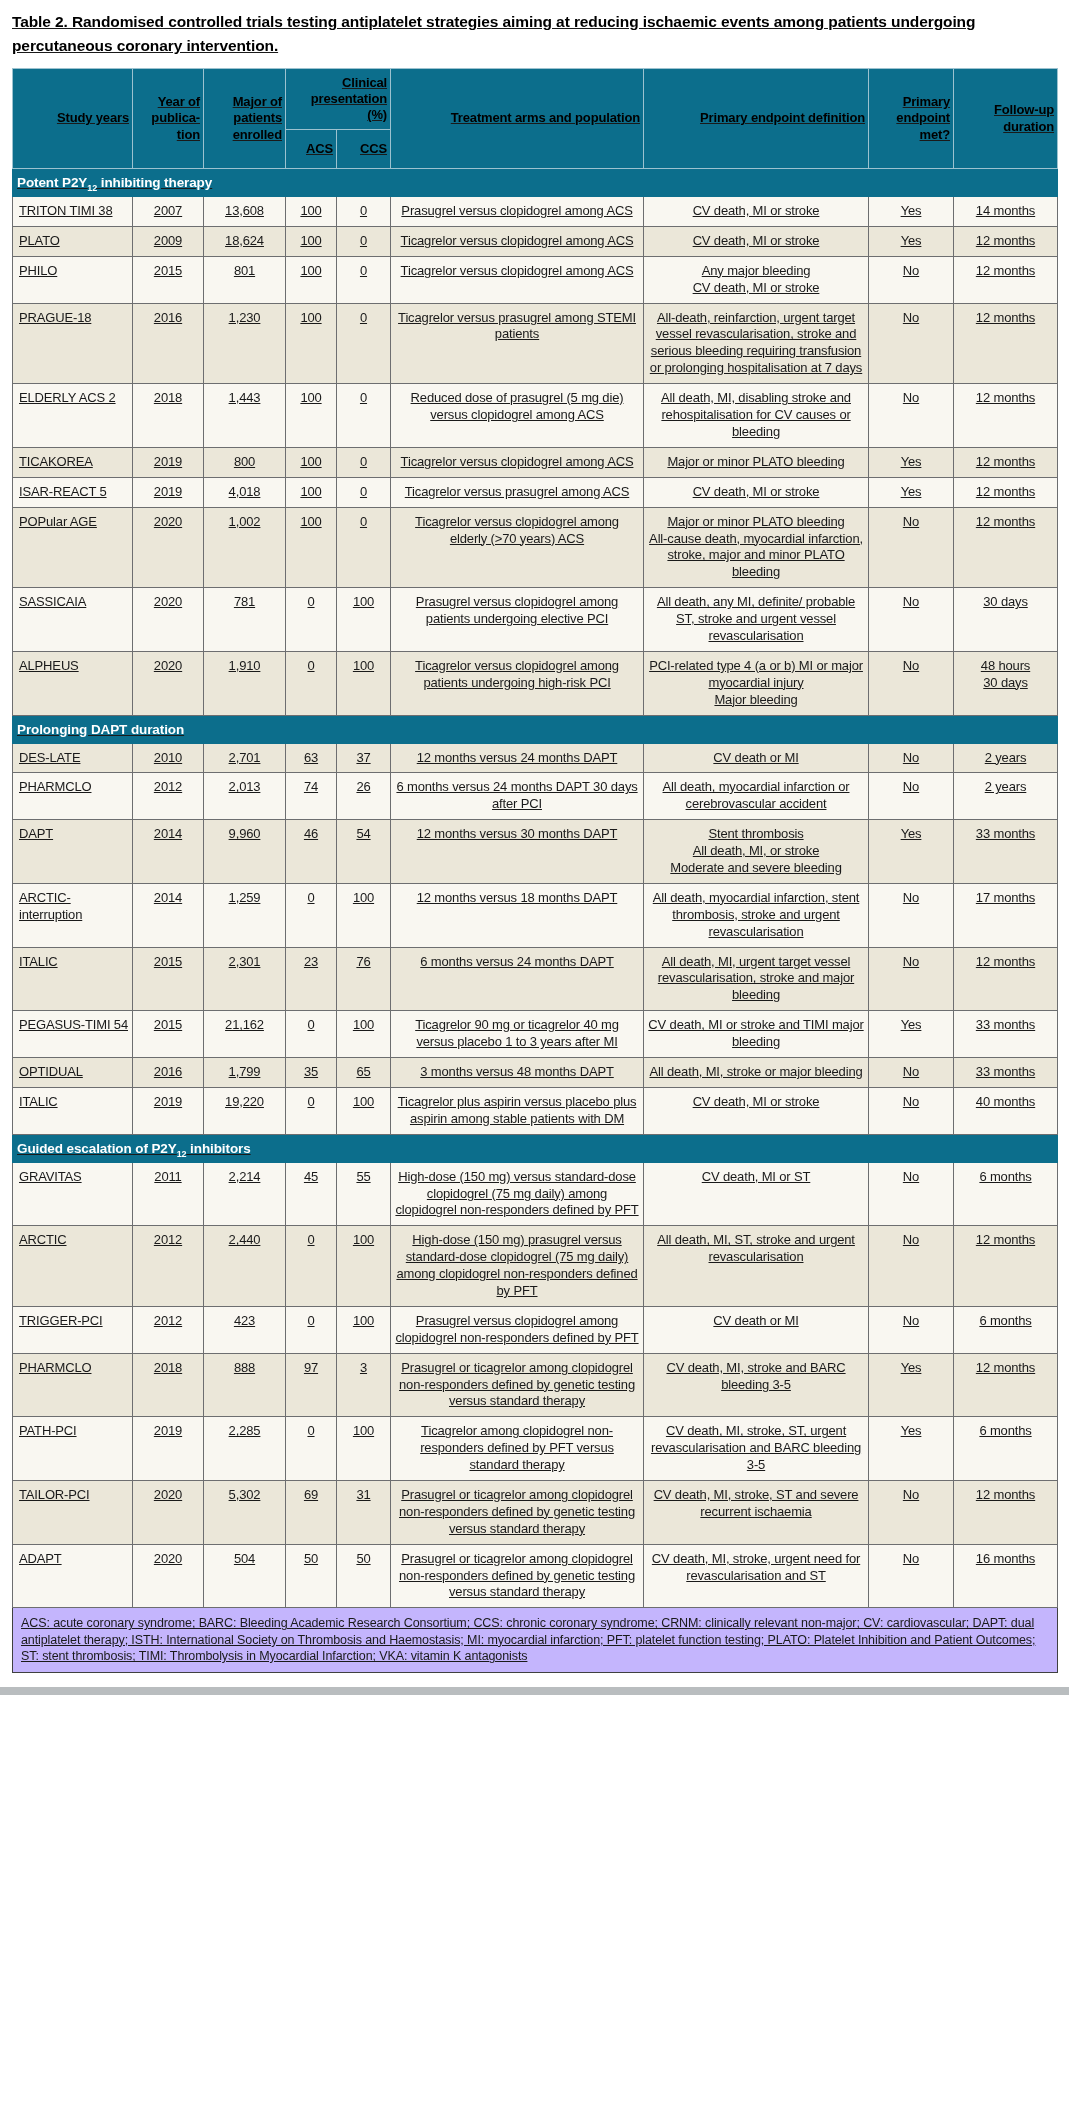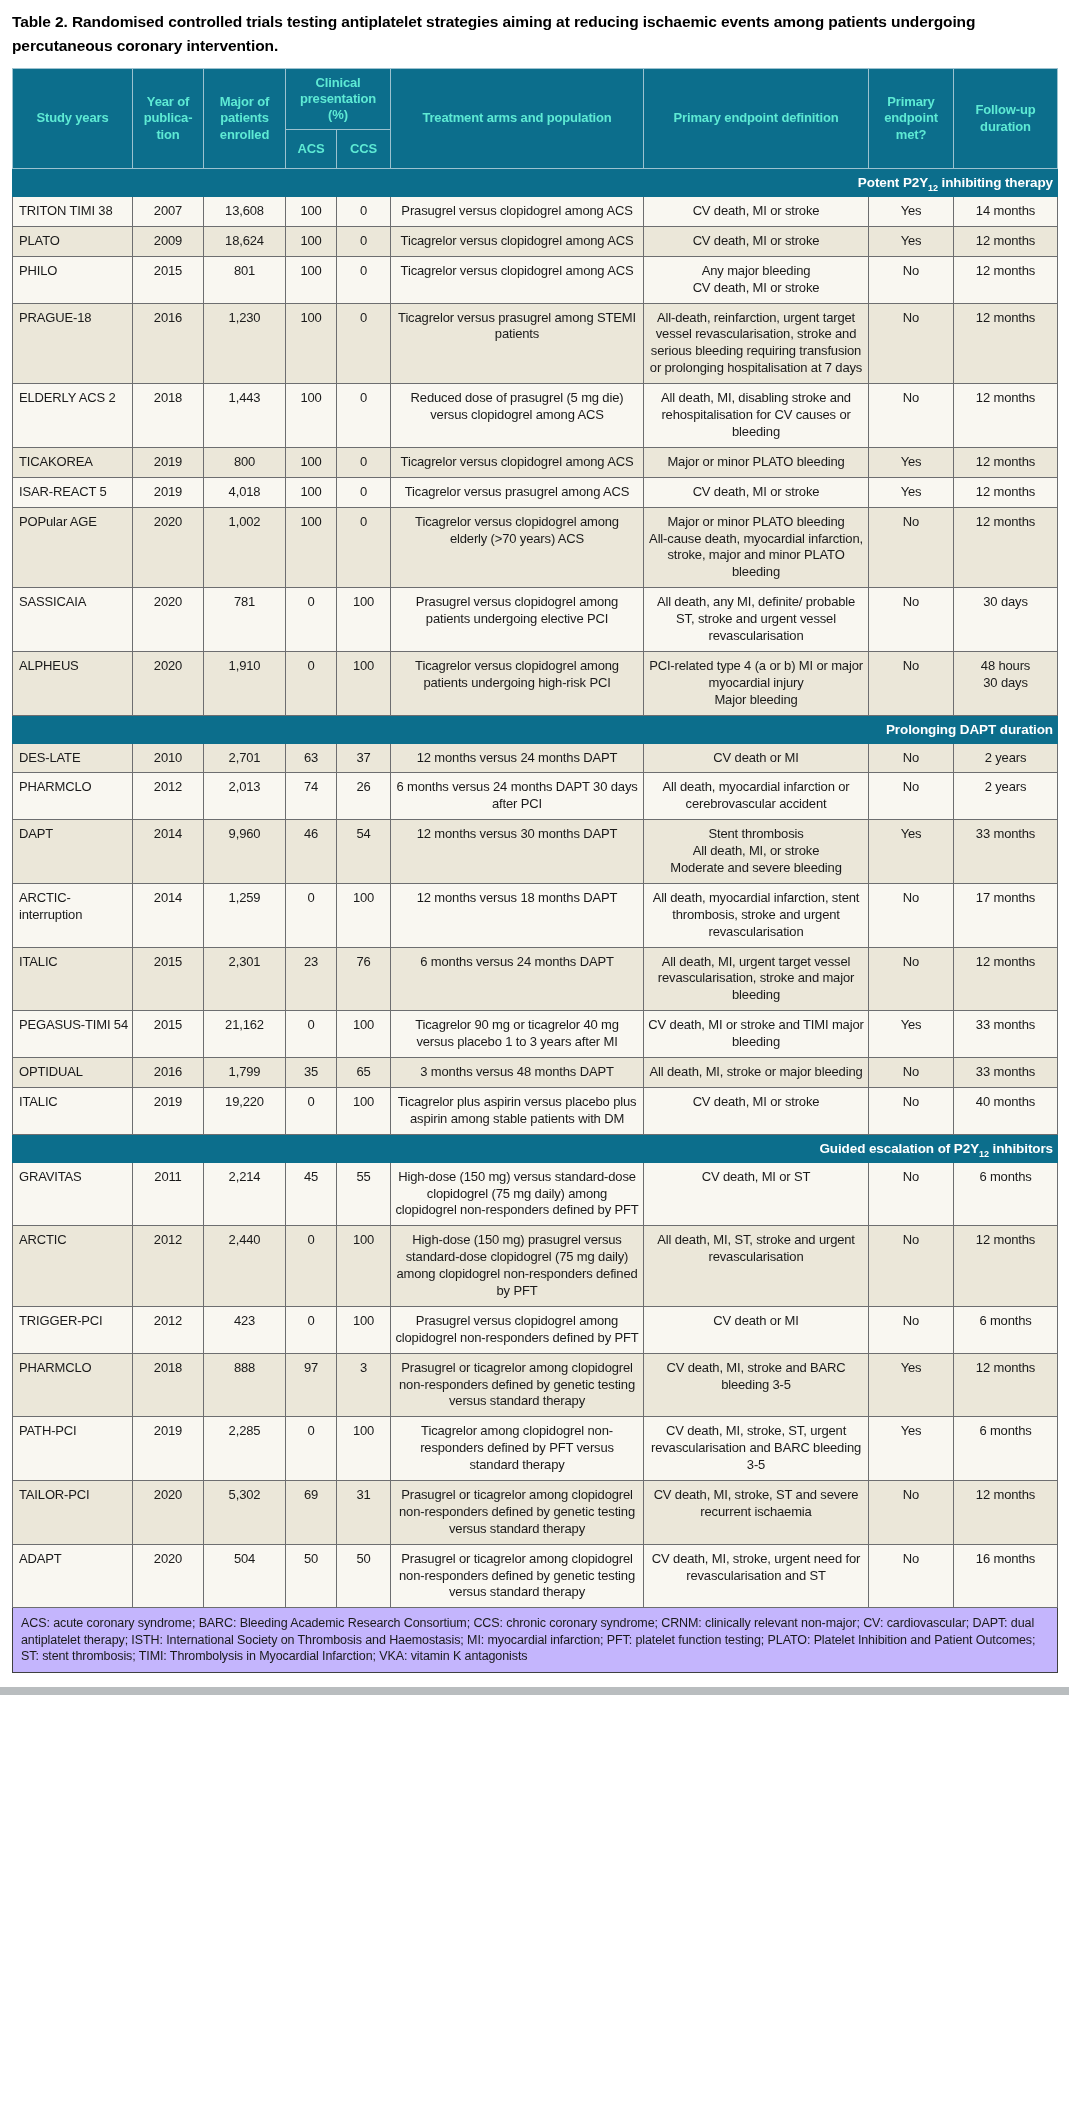--- a/index.html
+++ b/index.html
@@ -8,58 +8,59 @@
     background: #ffffff;
     font-family: "Liberation Sans", sans-serif;
     color: #1a1a1a;
   }
   .page {
     width: 1069px;
     min-height: 2111px;
     box-sizing: border-box;
     padding: 8px 4px 0 12px;
     position: relative;
+    text-decoration: underline;
   }
   .table-title {
     font-size: 15.5px;
     font-weight: bold;
     color: #000;
     line-height: 1.55;
     letter-spacing: -0.1px;
     margin: 2px 0 10px 0;
     max-width: 1045px;
   }
   table.rct {
     width: 1045px;
     table-layout: fixed;
     border-collapse: collapse;
     border: 1.5px solid #3f4041;
   }
   
   thead th {
     background: #0c6e8c;
-    color: #5eead4;
+    color: #000000;
     font-size: 13px;
     font-weight: bold;
-    text-align: center;
+    text-align: right;
     vertical-align: middle;
     line-height: 1.25;
     padding: 4px 3px;
     border: 1px solid #9cc2cf;
     letter-spacing: -0.15px;
   }
   thead tr.h-top th { height: 52px; }
   thead tr.h-sub th { height: 30px; }
   
   tr.section-row td {
     background: #0c6e8c;
     color: #ffffff;
     font-size: 13.5px;
     font-weight: bold;
-    text-align: right;
+    text-align: left;
     padding: 6px 4px;
     border: 1px solid #0c6e8c;
     letter-spacing: -0.1px;
   }
   tr.section-row sub {
     font-size: 9px;
     line-height: 0;
   }
   
   td.cell {

